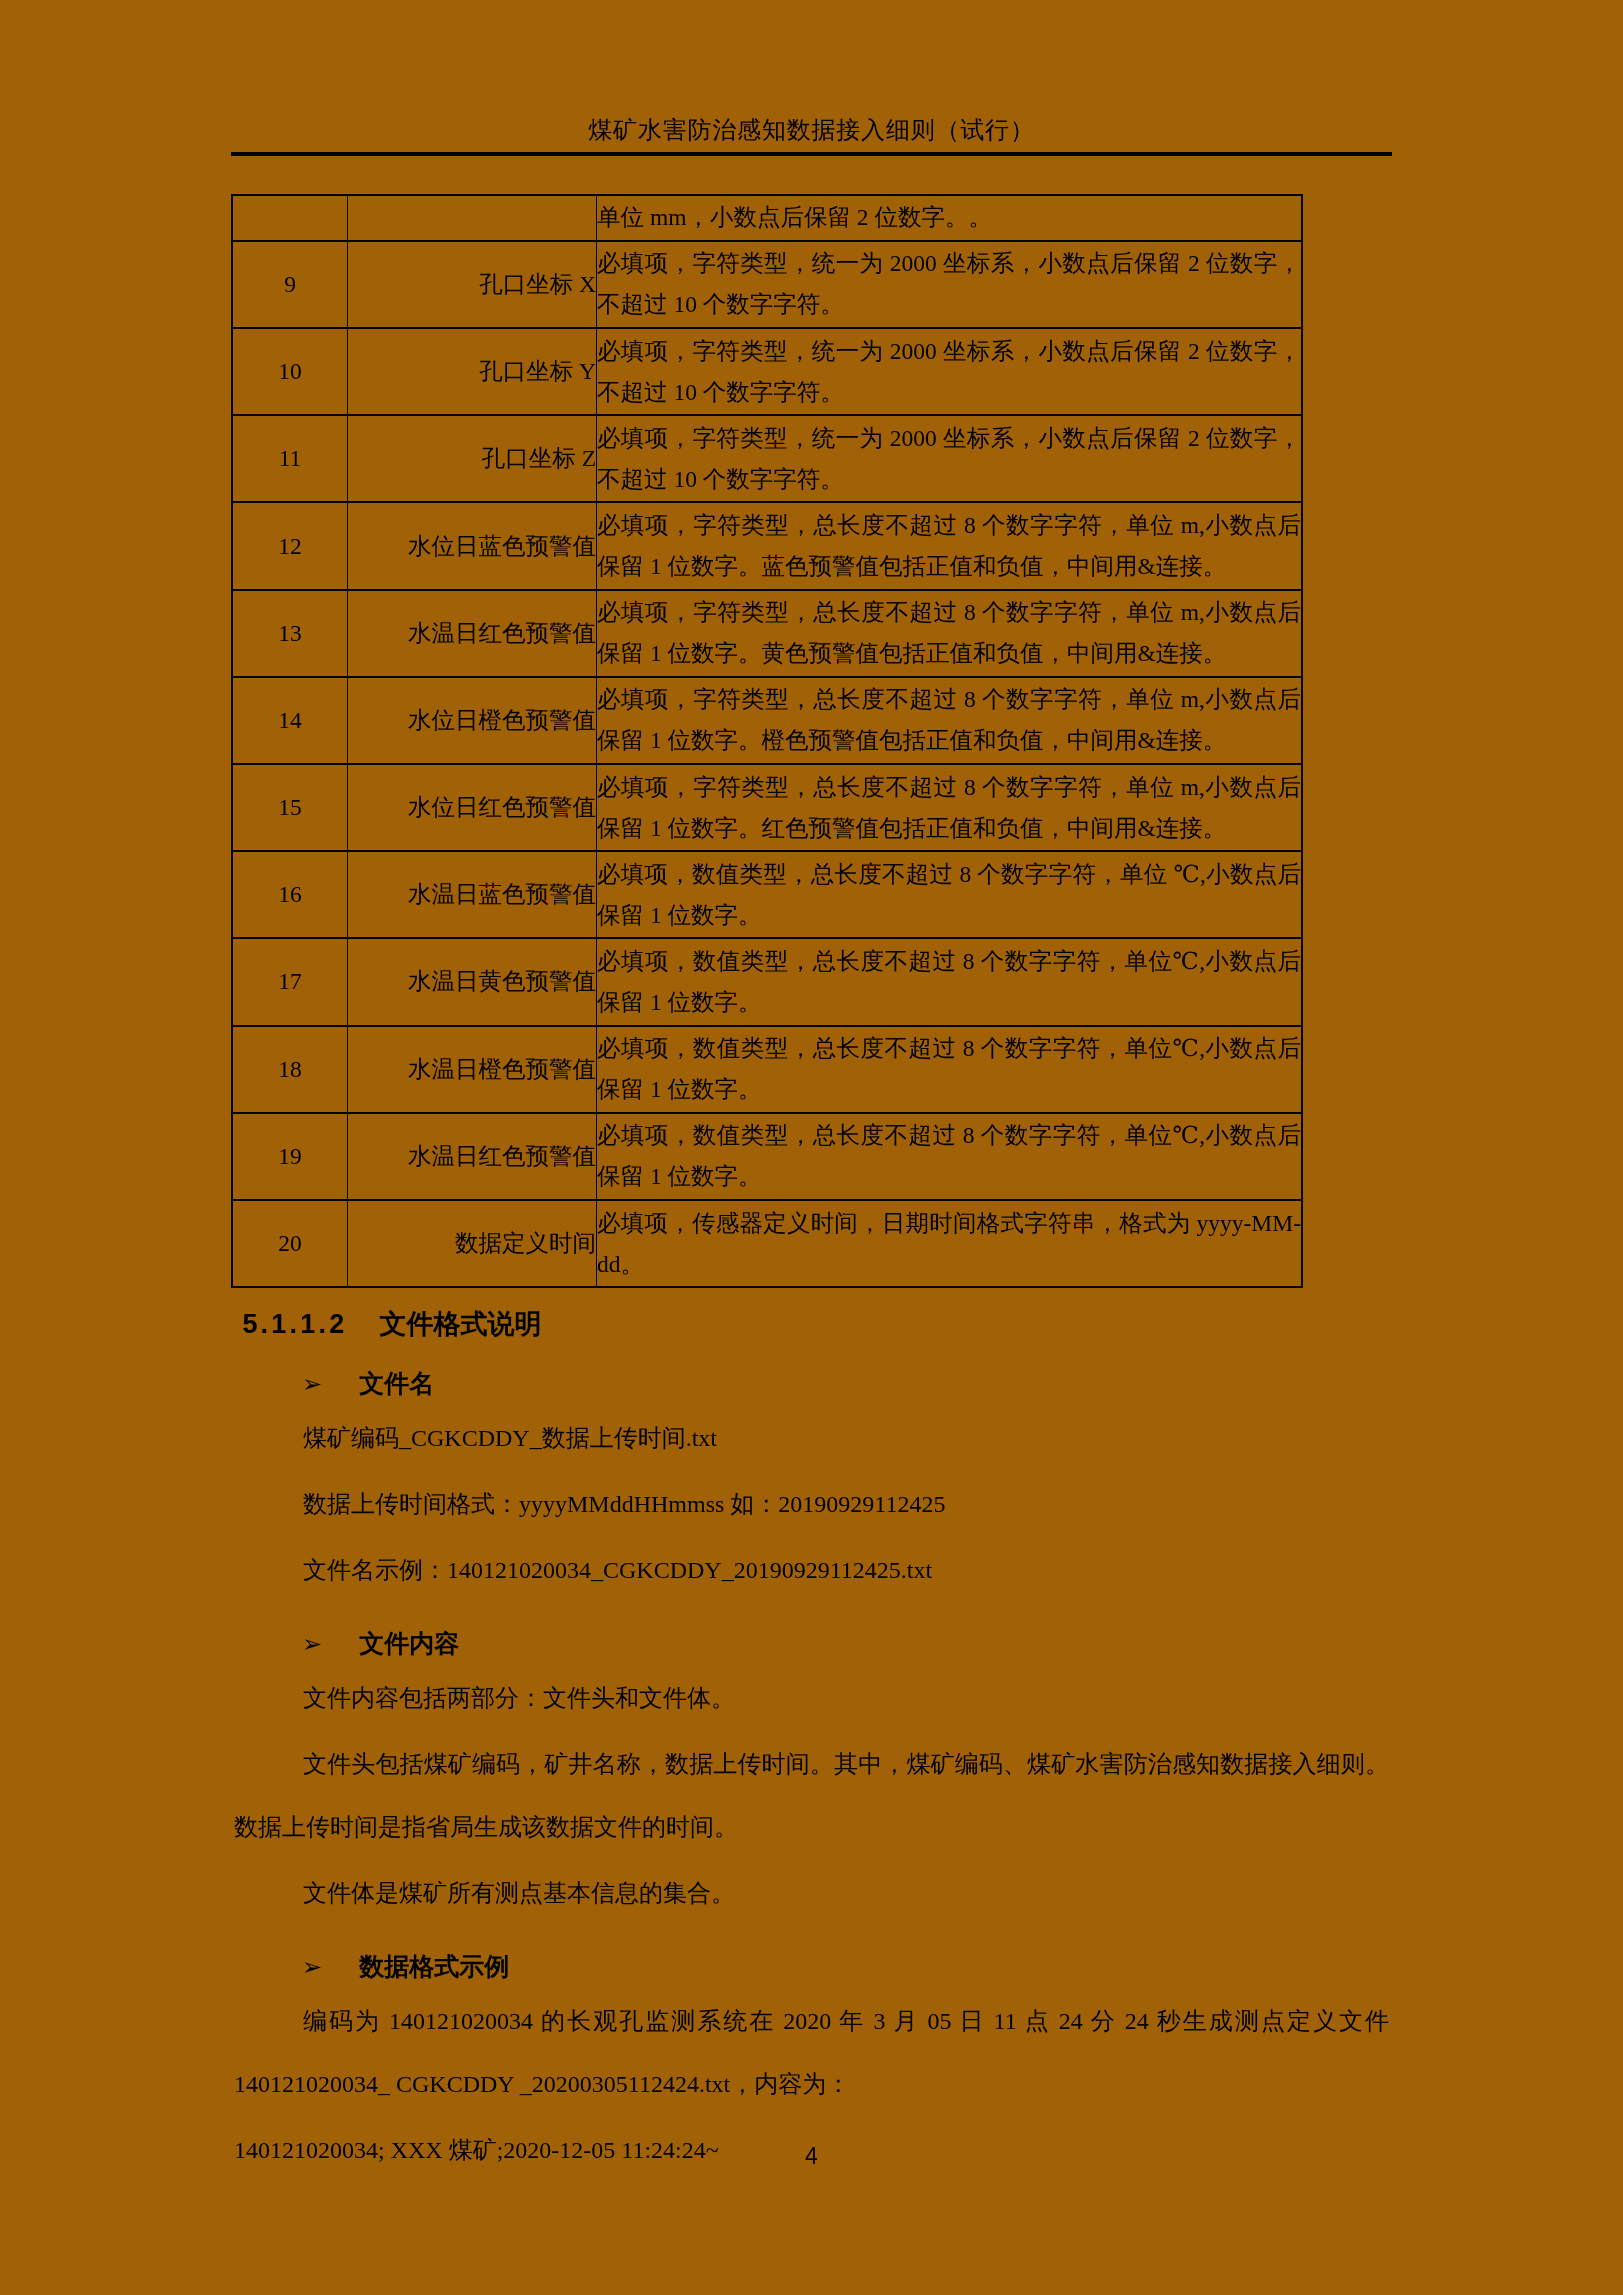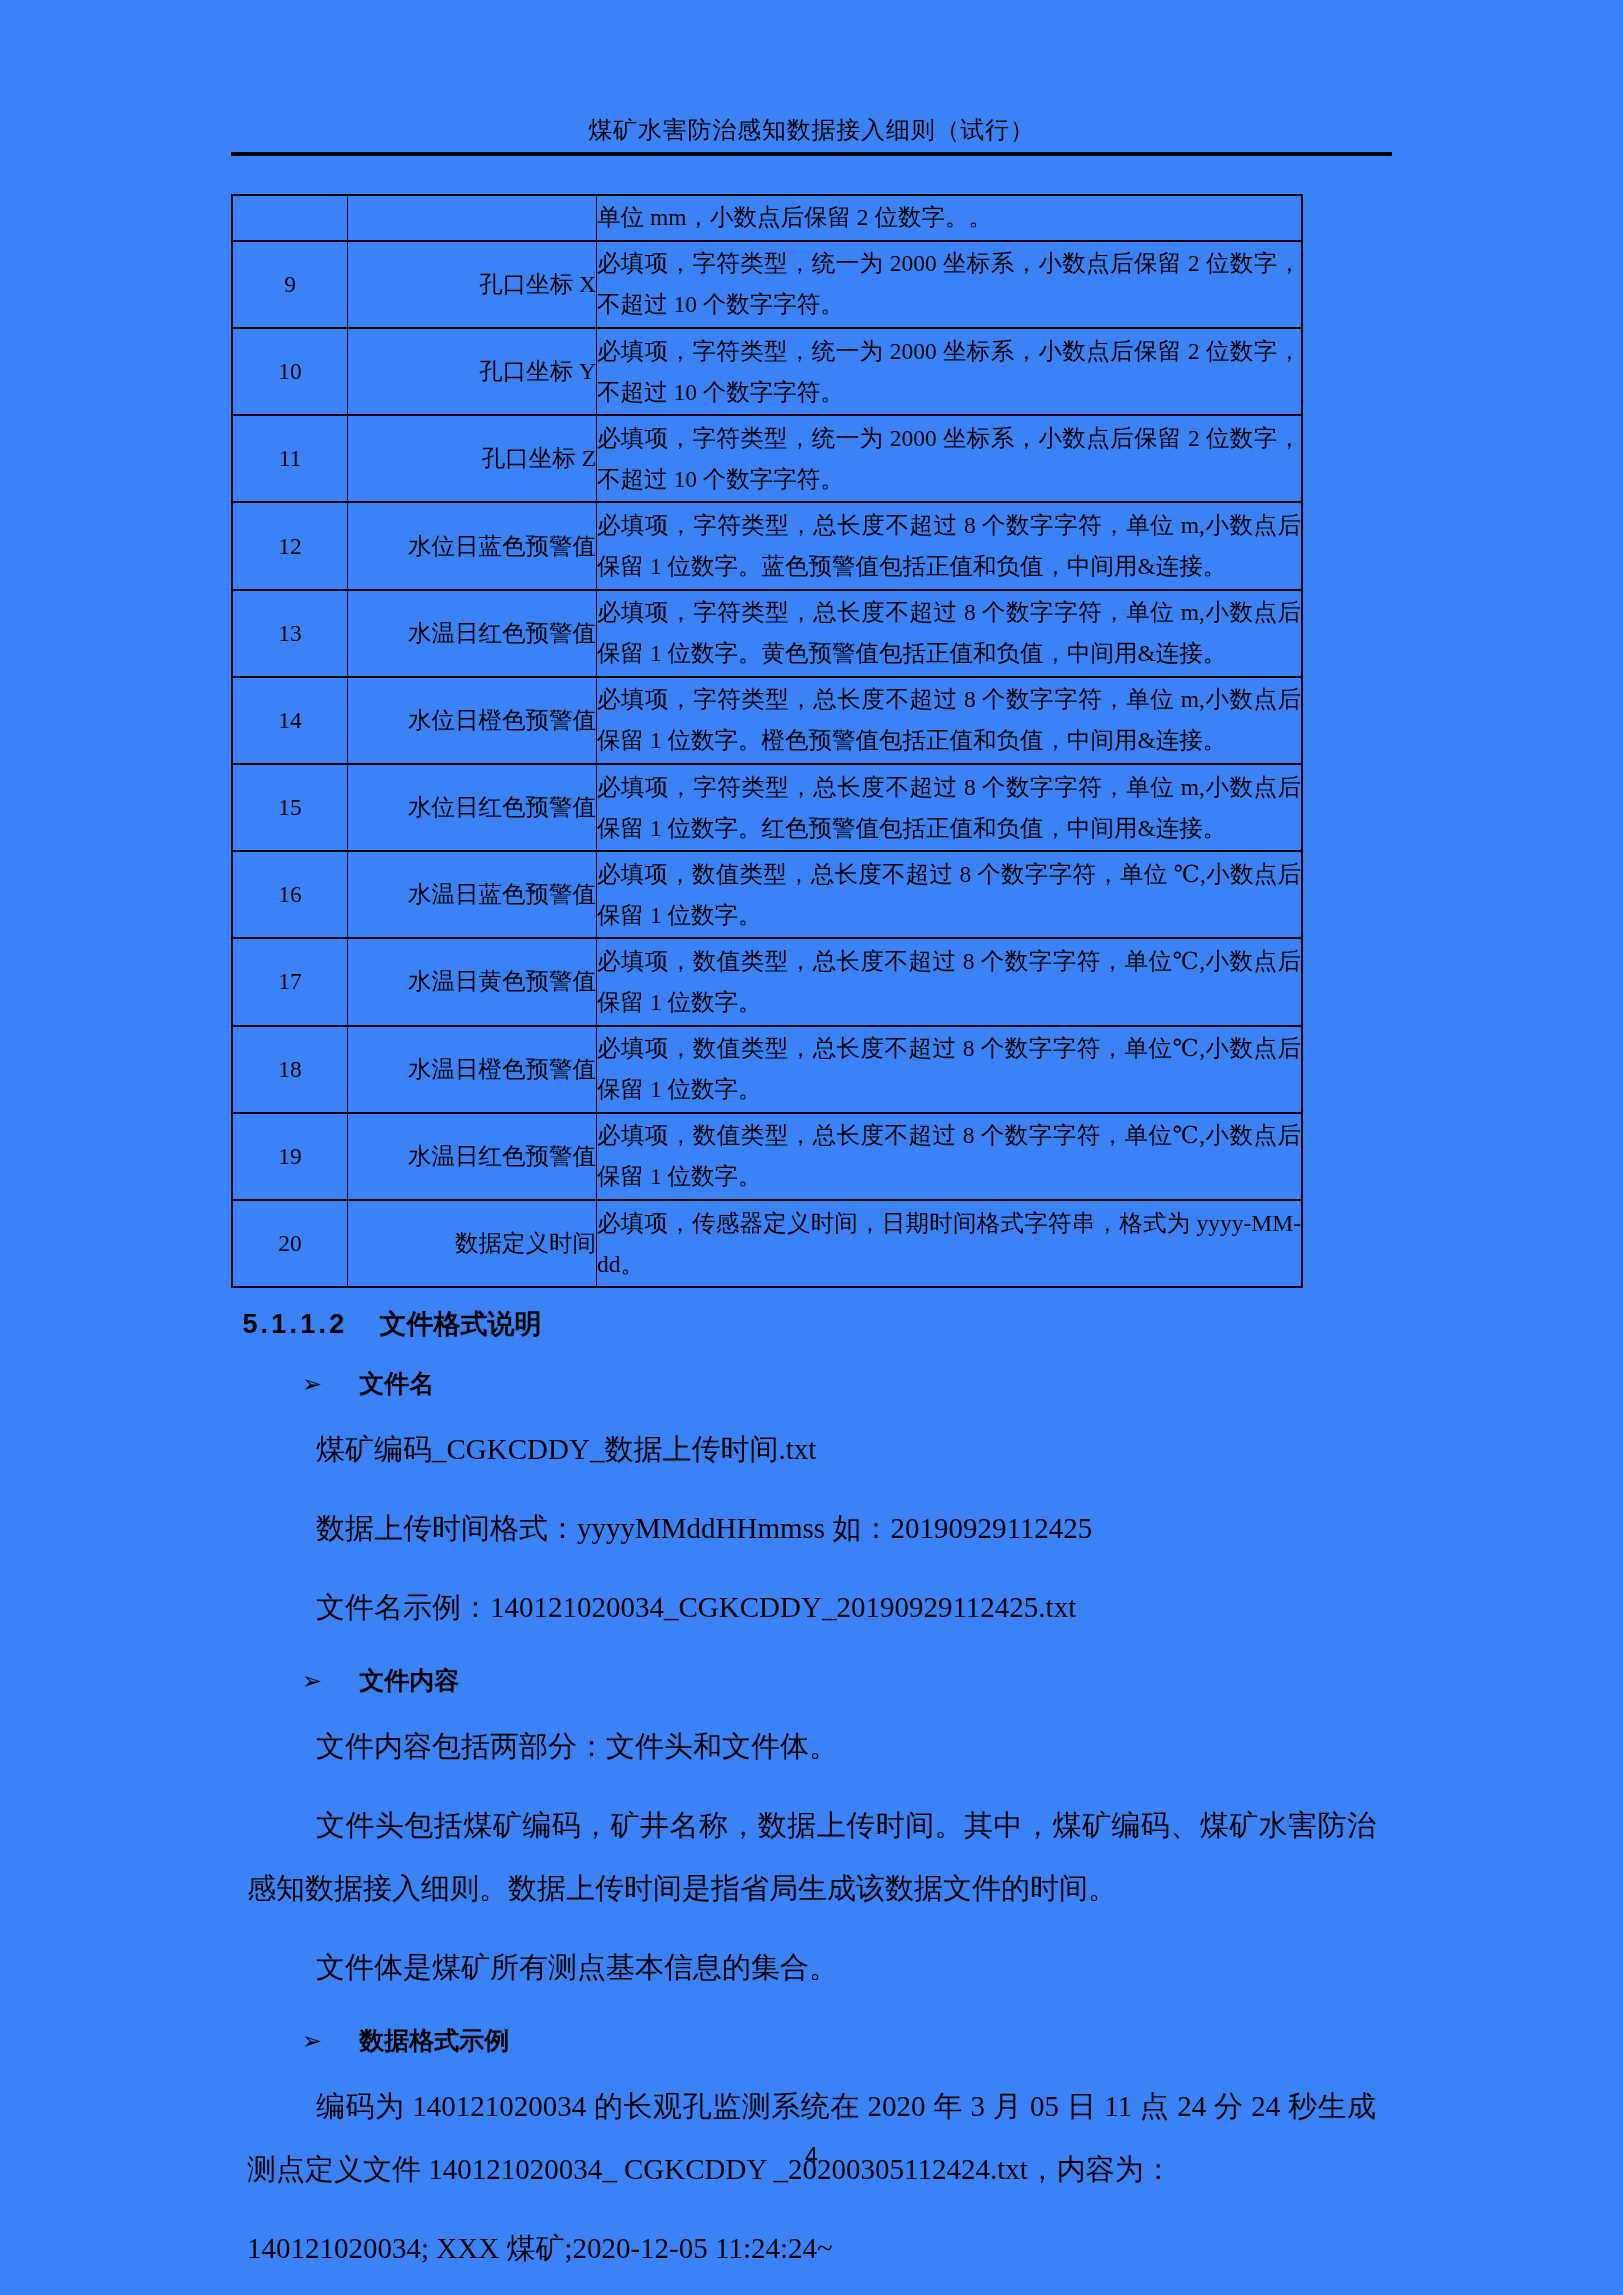--- a/index.html
+++ b/index.html
@@ -1,21 +1,21 @@
 <!DOCTYPE html>
 <html lang="zh" style="font-size:13px"><head>
 <meta charset="utf-8">
 <style>
   html, body { margin: 0; padding: 0; background: #888; }
   .page {
     position: relative;
     width: 1623px;
     height: 2295px;
     margin: 0 auto;
-    background: #3b82f6;
+    background: #a16207;
     color: #000;
     font-family: "Liberation Serif", "DejaVu Serif", serif;
     overflow: hidden;
   }
   .content {
     width: 1161px;
     margin: 0 auto;
   }
   
   .doc-title {
@@ -69,22 +69,22 @@
   .bullet {
     font-family: "DejaVu Sans", sans-serif;
     font-size: 24px;
     margin-right: 31px;
   }
   .bullet-title {
     font-family: "Liberation Sans", "DejaVu Sans", sans-serif;
     font-weight: bold;
   }
   .para {
-    margin: 16px;
-    font-size: 29px;
+    margin: 3px;
+    font-size: 24px;
     line-height: 63px;
     text-indent: 69px;
     text-align: justify;
   }
   .para.no-indent { text-indent: 0; }
   
   .page-footer {
     position: absolute;
     left: 0; right: 0;
     top: 2143px;

